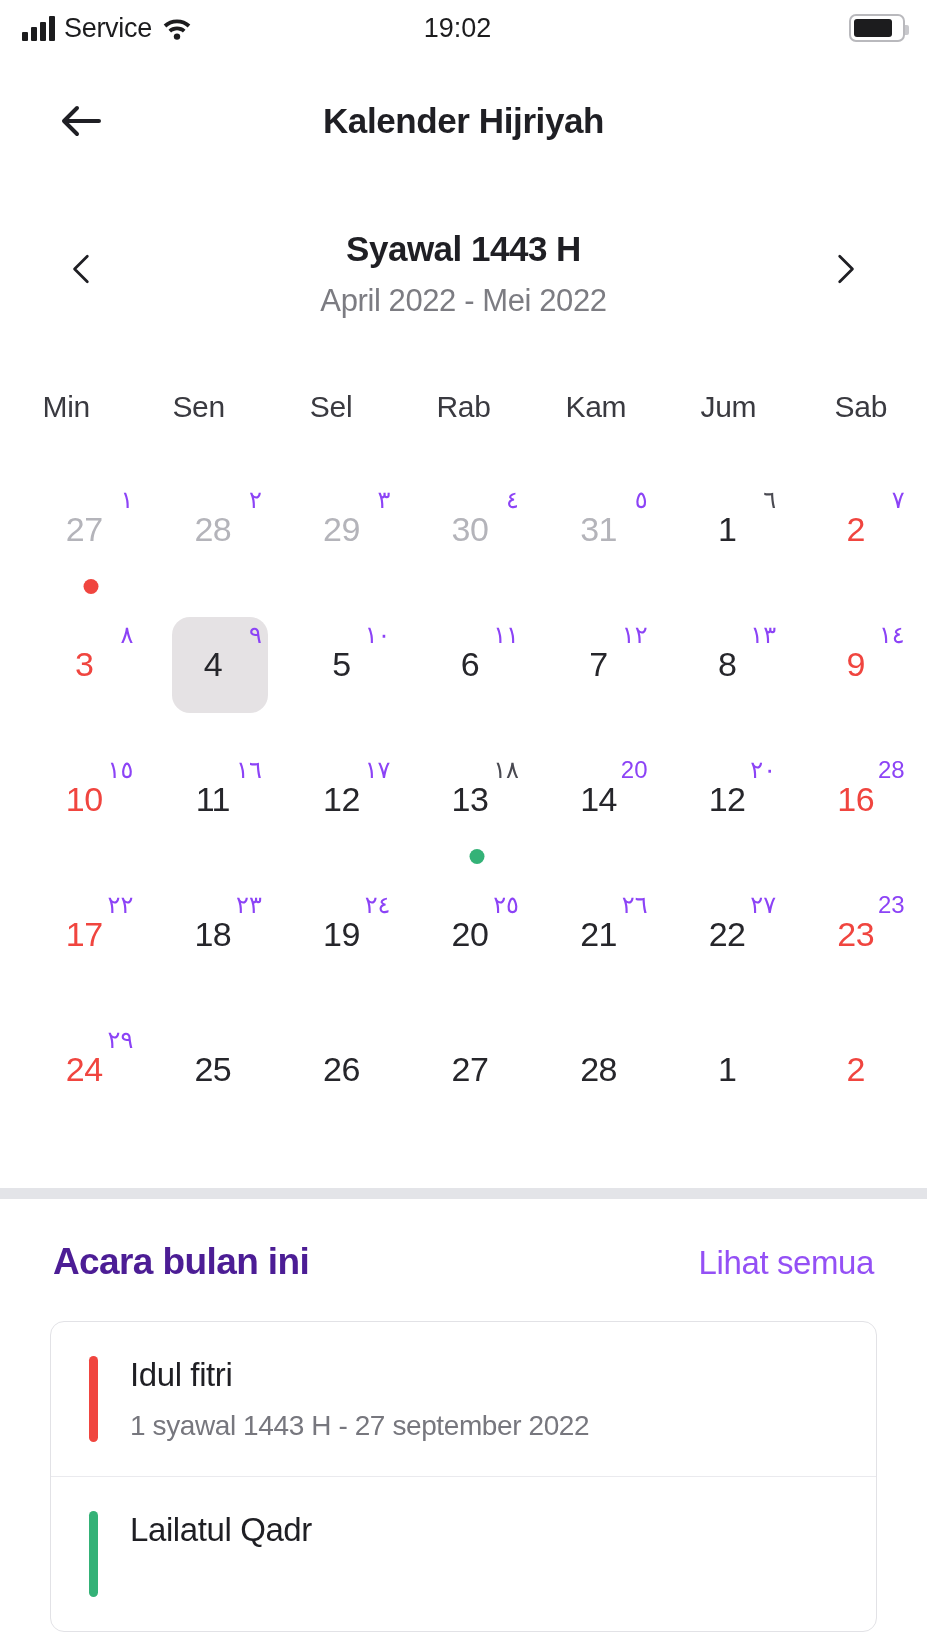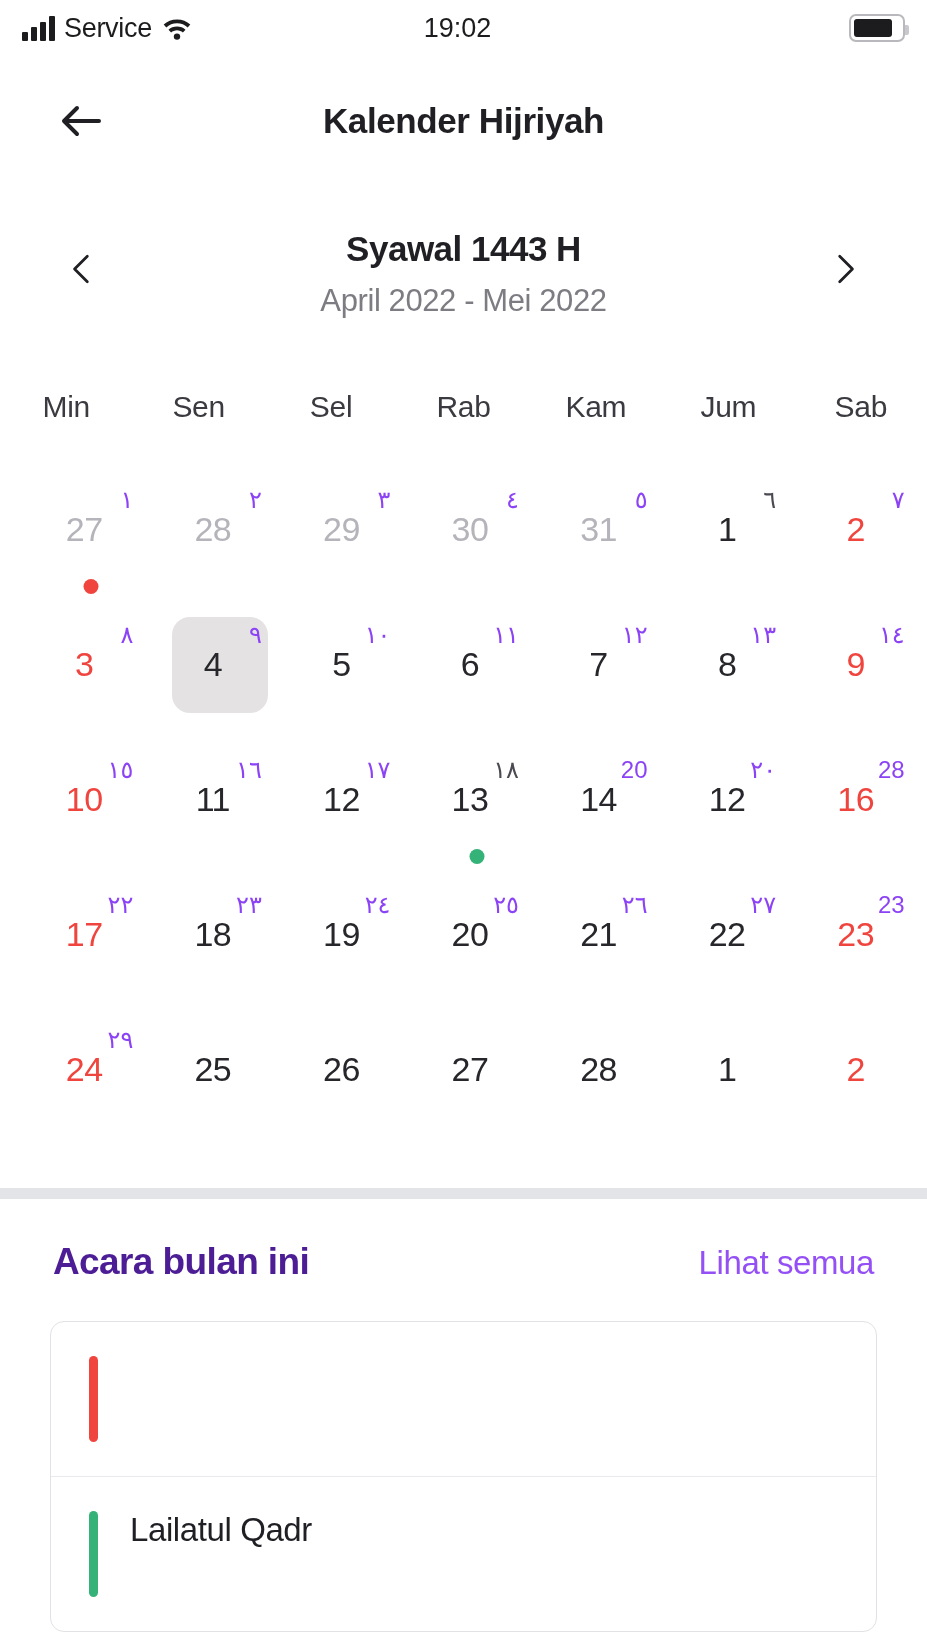--- a/index.html
+++ b/index.html
@@ -581,20 +581,24 @@
   <div class="band"></div>
 
   <div class="events">
     <div class="events-head">
       <span class="events-title">Acara bulan ini</span>
       <span class="events-link">Lihat semua</span>
     </div>
     <div class="event-card" id="event-card">
         <div class="event-row">
           <span class="event-bar" style="background: rgb(240, 69, 63);"></span>
+          <div class="event-texts">
+            <div class="event-name">Idul fitri</div>
+            <div class="event-meta">1 syawal 1443 H - 27 september 2022</div>
+          </div>
         </div>
         <div class="event-row">
           <span class="event-bar" style="background: rgb(52, 178, 119);"></span>
           <div class="event-texts">
             <div class="event-name">Lailatul Qadr</div>
           </div>
         </div>
       </div>
   </div>
 

